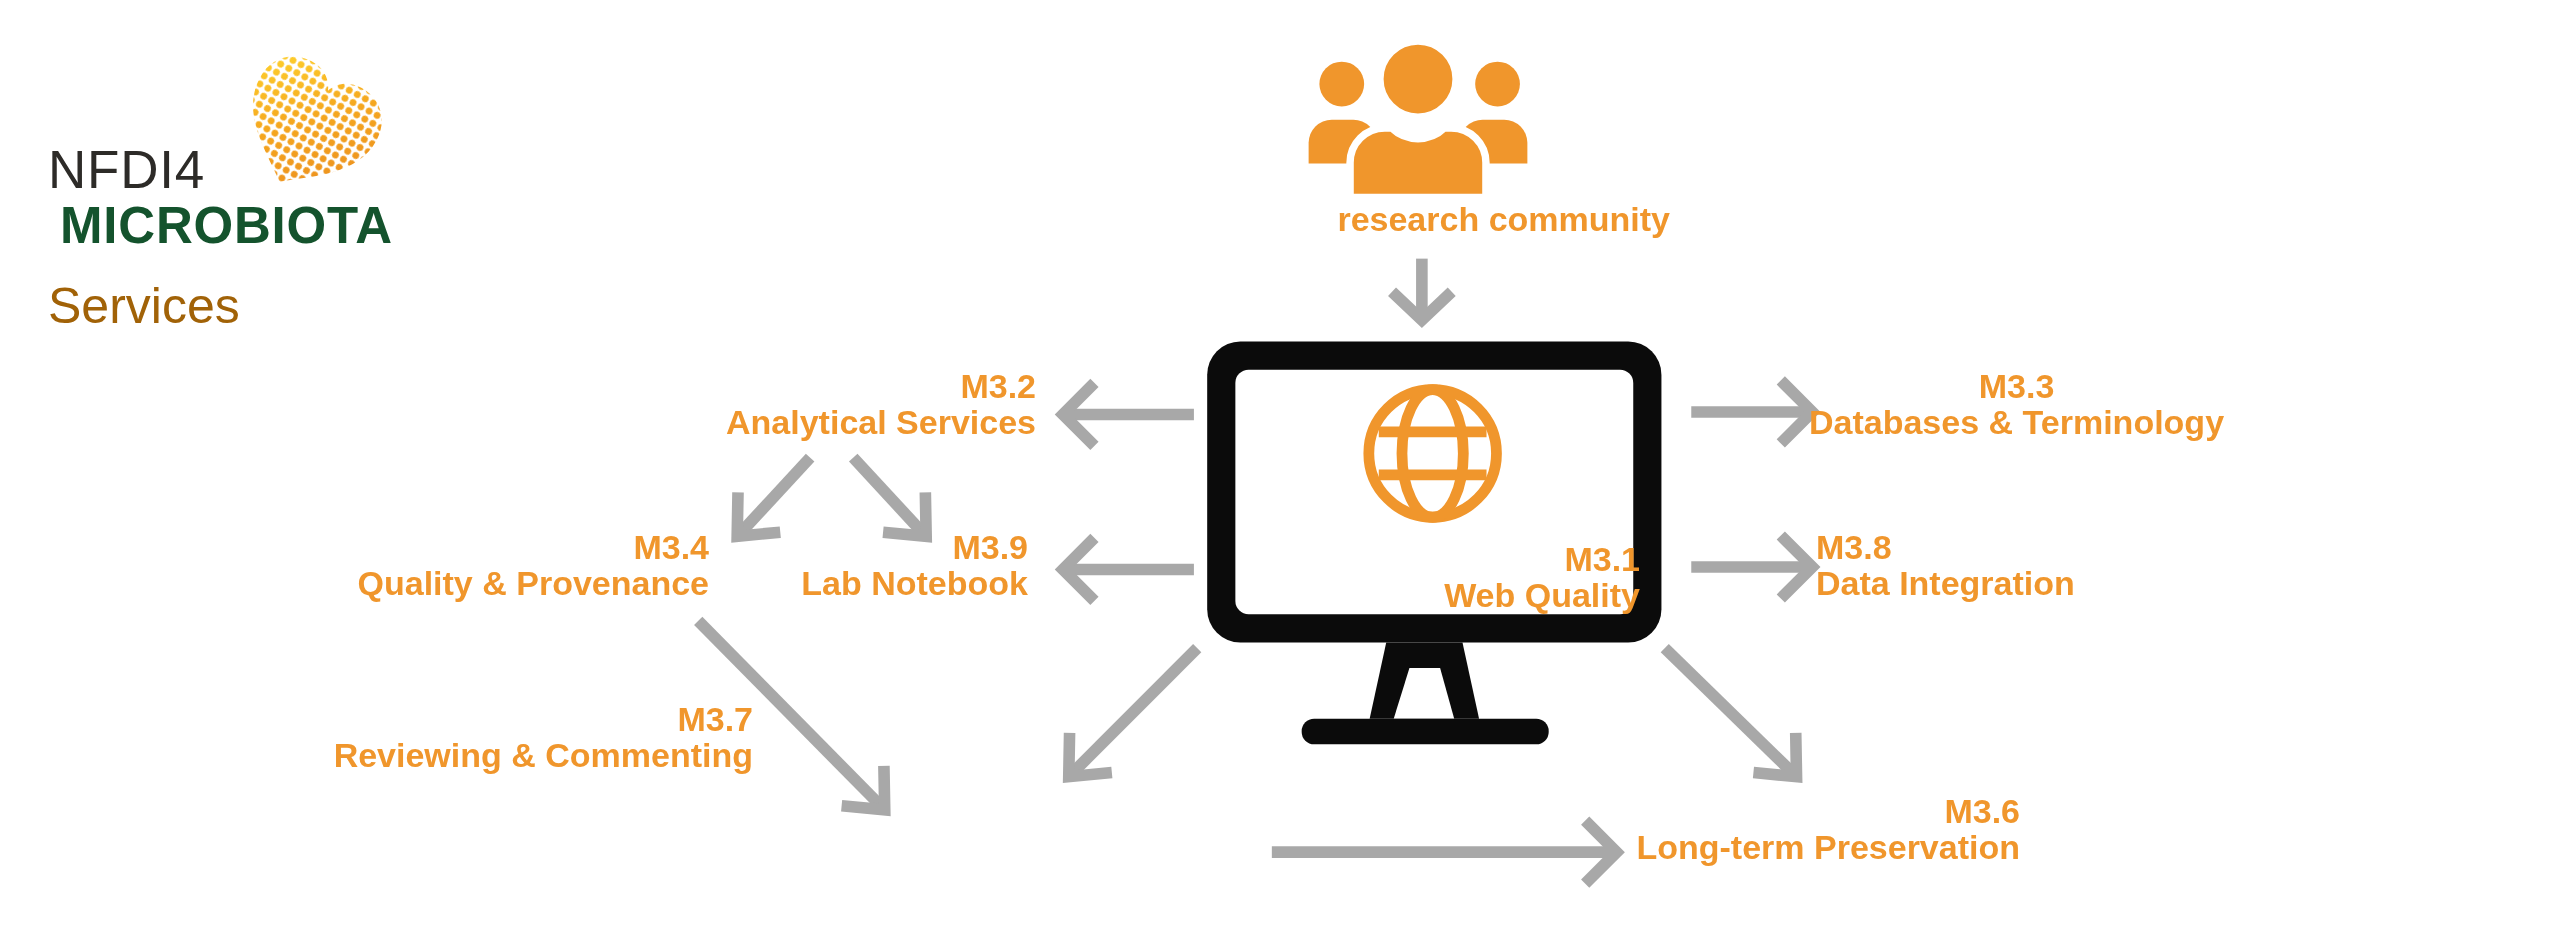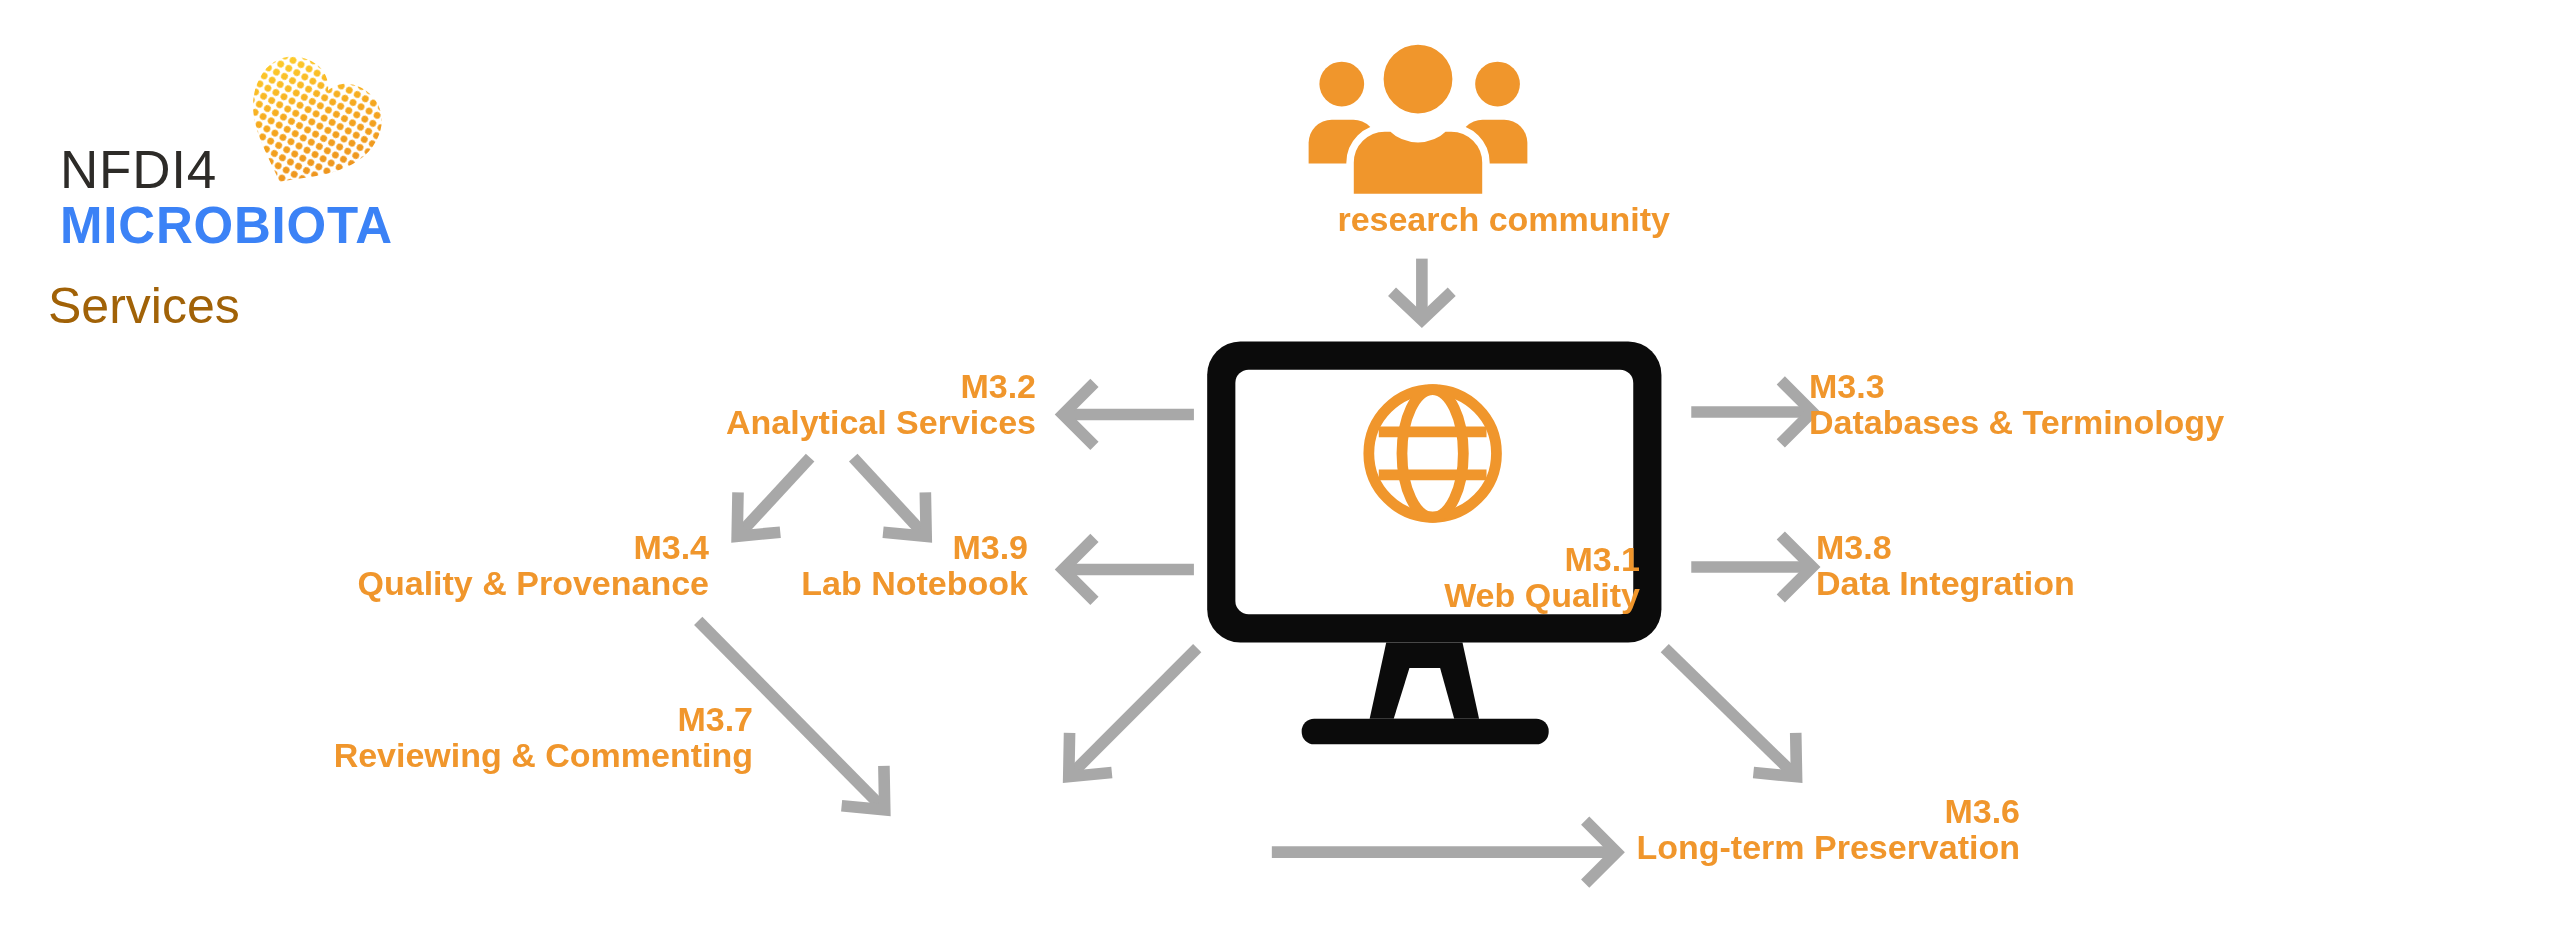--- a/index.html
+++ b/index.html
@@ -5,22 +5,22 @@
   html,body{margin:0;padding:0;background:#fff;}
   .canvas{
     position:relative;
     width:2576px;height:940px;
     background:#ffffff;
     overflow:hidden;
     font-family:"Liberation Sans","DejaVu Sans",sans-serif;
   }
   .abs{position:absolute;}
   
-  .brand-l1{left:60px;top:139px;font-size:53px;font-weight:500;letter-spacing:0.8px;color:#2d2b28;white-space:nowrap;}
-  .brand-l2{left:60px;top:196px;font-size:51px;font-weight:700;letter-spacing:0.8px;color:#3b82f6;white-space:nowrap;}
+  .brand-l1{left:48px;top:139px;font-size:53px;font-weight:500;letter-spacing:0.8px;color:#2d2b28;white-space:nowrap;}
+  .brand-l2{left:60px;top:196px;font-size:51px;font-weight:700;letter-spacing:0.8px;color:#14532d;white-space:nowrap;}
   .brand-sub{left:48px;top:277px;font-size:50px;font-weight:400;color:#a16207;white-space:nowrap;}
   
   .node{
     position:absolute;
     color:#f0962c;
     font-size:34px;
     font-weight:700;
     line-height:36px;
     white-space:nowrap;
   }
@@ -149,21 +149,21 @@
   <div class="node t-center" style="left:1225px;top:541px;width:415px;">
     <div>M3.1</div>
     <div>Web Quality</div>
   </div>
 
   <div class="node t-right" style="right:1540px;top:368px;">
     <div>M3.2</div>
     <div>Analytical Services</div>
   </div>
 
-  <div class="node t-left" style="left:1809px;top:368px;">
+  <div class="node t-left" style="left:1809px;top:368px;text-align:center;">
     <div>M3.3</div>
     <div>Databases &amp; Terminology</div>
   </div>
 
   <div class="node t-right" style="right:1867px;top:529px;">
     <div>M3.4</div>
     <div>Quality &amp; Provenance</div>
   </div>
 
   <div class="node t-right" style="right:1548px;top:529px;">

